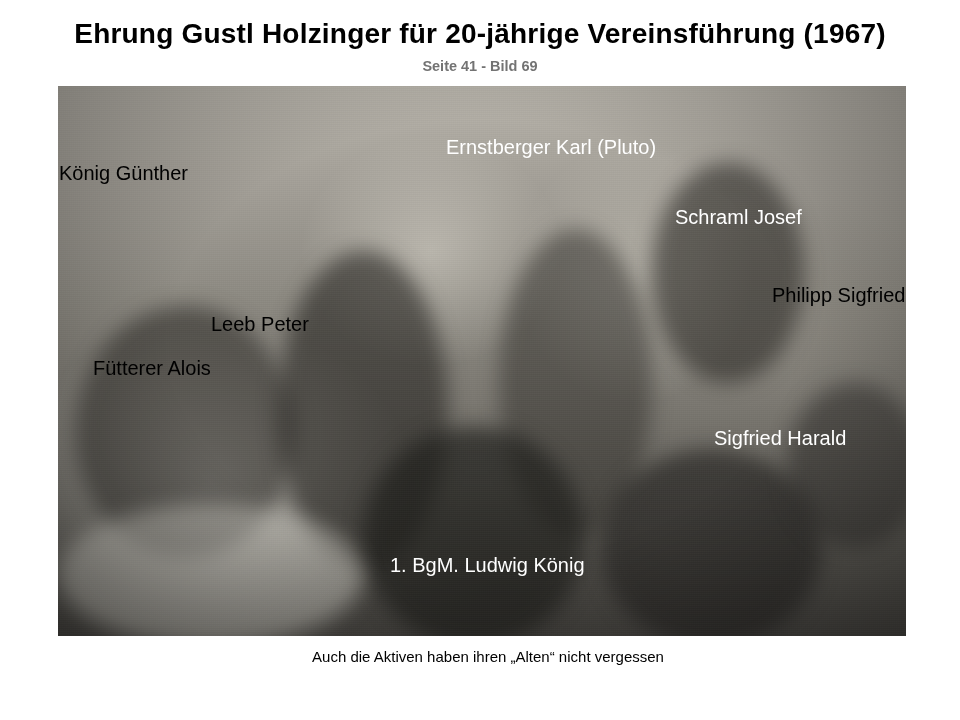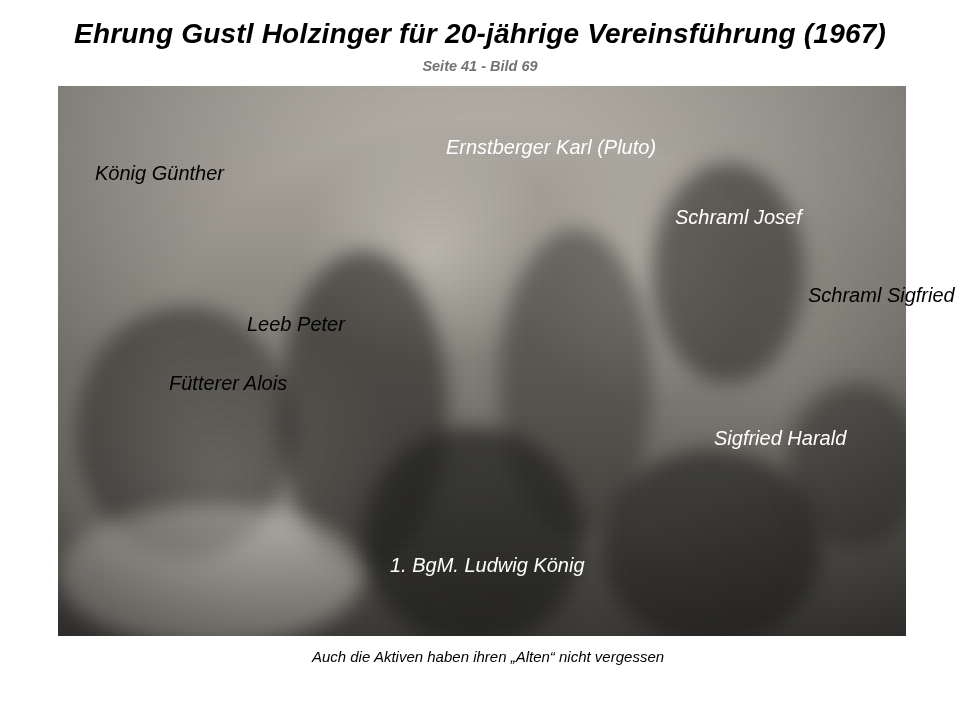--- a/index.html
+++ b/index.html
@@ -11,21 +11,20 @@
     height: 720px;
     background: #ffffff;
     font-family: "Liberation Sans", sans-serif;
     overflow: hidden;
     position: relative;
   }
   .slide {
     position: relative;
     width: 804px;
     height: 720px;
-    font-style: italic;
   }
   .title {
     position: absolute;
     top: 18px;
     left: 0;
     width: 960px;
     text-align: center;
     font-size: 28px;
     font-weight: bold;
     color: #000000;
@@ -88,21 +87,21 @@
     position: absolute;
     inset: 0;
     background: radial-gradient(ellipse at 50% 46%, rgba(0,0,0,0) 52%, rgba(0,0,0,0.35) 100%);
   }
   .label {
     position: absolute;
     font-size: 20px;
     line-height: 1.1;
     white-space: nowrap;
   }
-  .label.dark  { color: #000000; padding-left: 36px; }
+  .label.dark  { color: #000000; }
   .label.light { color: #ffffff; }
   .caption {
     position: absolute;
     left: 0;
     width: 960px;
     text-align: center;
     font-size: 15px;
     color: #000000;
     margin-left: 8px;
   }
@@ -129,21 +128,21 @@
       <div class="blob b7"></div>
       <div class="blob b8"></div>
       <div class="grain"></div>
       <div class="vignette"></div>
     </div>
   </div>
 
   <div class="label dark" style="left:59px;  top:162px;">König Günther</div>
   <div class="label light" style="left:446px; top:136px;">Ernstberger Karl (Pluto)</div>
   <div class="label light" style="left:675px; top:206px;">Schraml Josef</div>
-  <div class="label dark" style="left:772px; top:284px;">Schraml Sigfried</div>
+  <div class="label dark" style="left:772px; top:284px;">Philipp Sigfried</div>
   <div class="label dark" style="left:211px; top:313px;text-align:center;">Leeb Peter</div>
-  <div class="label dark" style="left:93px;  top:372px;margin-left:40px;">Fütterer Alois</div>
+  <div class="label dark" style="left:93px;  top:357px;">Fütterer Alois</div>
   <div class="label light" style="left:714px; top:427px;">Sigfried Harald</div>
   <div class="label light" style="left:362px; top:554px;margin-left:28px;">1. BgM. Ludwig König</div>
 
   <div class="caption line1">Auch die Aktiven haben ihren „Alten“ nicht vergessen</div>
 
 </div>
 
 </body></html>

